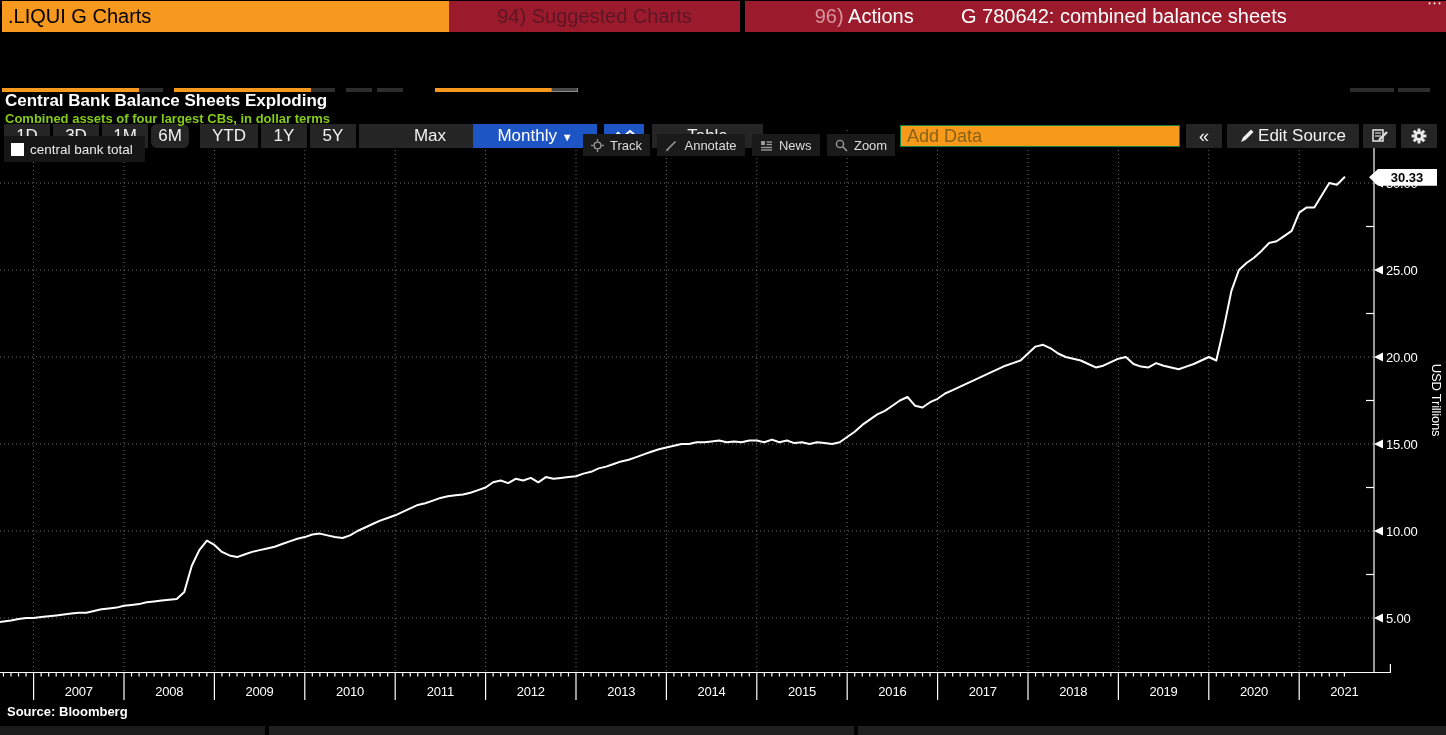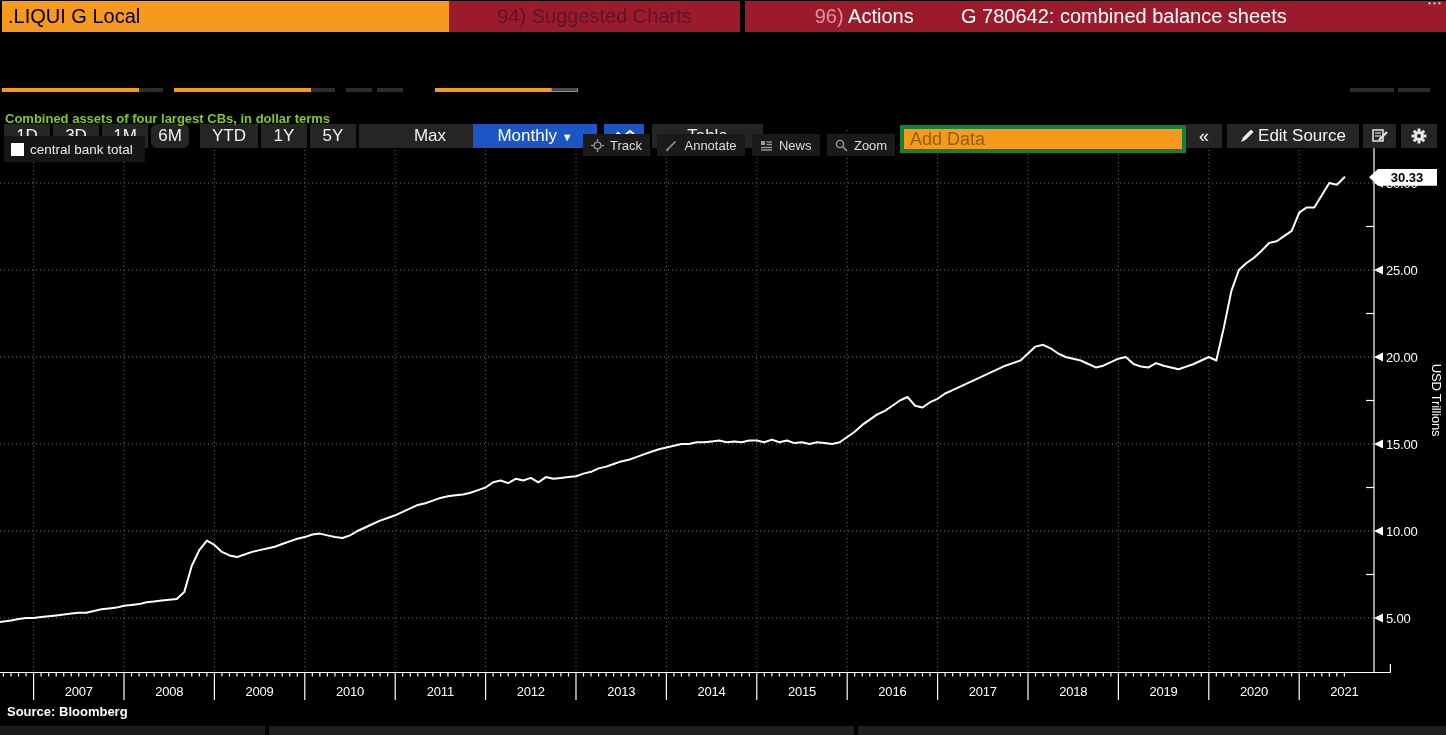--- a/index.html
+++ b/index.html
@@ -17,21 +17,21 @@
   .blue{background:#1e55c5 !important;color:#fff !important;}
   .grid{stroke:#6e6e6e;stroke-width:1;stroke-dasharray:1 3;}
   .axis{stroke:#ffffff;stroke-width:1.2;}
   .xlab,.ylab{fill:#fff;font-family:"Liberation Sans",sans-serif;font-size:13px;letter-spacing:-0.2px;}
   .marker{fill:#000;font-family:"Liberation Sans",sans-serif;font-size:13px;font-weight:bold;}
   .ctb{display:inline-flex;align-items:center;gap:6px;background:#1a1a1a;color:#ddd;height:22px;padding:0 8px;font-size:13px;margin-right:3px;}
   .ctb svg{flex:none;}
   .legend{position:absolute;left:4px;top:136px;height:26px;background:#161616;display:flex;align-items:center;padding:0 12px 0 7px;z-index:2;}
   .legend .sw{width:13px;height:13px;margin-right:6px;}
   .legend .lt{color:#ececec;font-size:13.5px;}
-  input.add-data{position:absolute;left:900px;top:63px;width:266px;height:20px;background:#f79a1c;border:4px solid #15803d;color:#000;font-size:18px;padding:0 6px;font-family:"Liberation Sans",sans-serif;}
+  input.add-data{position:absolute;left:900px;top:63px;width:266px;height:20px;background:#f79a1c;border:1px solid #15803d;color:#000;font-size:18px;padding:0 6px;font-family:"Liberation Sans",sans-serif;}
   input.add-data::placeholder{color:#8a6214;opacity:1;}
   .strip{position:absolute;top:726px;height:9px;background:#1f1f1f;z-index:2;}
 </style>
 </head>
 <body>
 
 <div id="app">
 
   <svg id="plot" viewBox="0 0 1446 735">
       <line x1="0" y1="618" x2="1374" y2="618" class="grid"></line>
@@ -269,21 +269,21 @@
       <line x1="1366" y1="400.5" x2="1374" y2="400.5" class="axis"></line>
       <line x1="1366" y1="313.5" x2="1374" y2="313.5" class="axis"></line>
       <line x1="1366" y1="226.50000000000006" x2="1374" y2="226.50000000000006" class="axis"></line>
       <text x="1432" y="400" class="ylab" text-anchor="middle" transform="rotate(90 1432 400)">USD Trillions</text>
       <polyline points="-4.1,622.4 3.5,621.5 11.0,620.6 18.5,618.9 26.1,618.0 33.6,618.0 41.1,617.1 48.7,616.3 56.2,615.4 63.7,614.5 71.3,613.6 78.8,612.8 86.3,612.8 93.9,611.0 101.4,609.3 108.9,608.4 116.5,607.6 124.0,605.8 131.5,605.0 139.1,604.1 146.6,602.3 154.1,601.5 161.7,600.6 169.2,599.7 176.7,598.9 184.3,591.9 191.8,565.8 199.3,550.1 206.9,540.6 214.4,544.9 221.9,551.9 229.5,555.4 237.0,557.1 244.5,554.5 252.1,551.9 259.6,550.1 267.1,548.4 274.7,546.7 282.2,544.0 289.7,541.4 297.3,538.8 304.8,537.1 312.3,534.5 319.9,533.6 327.4,535.4 334.9,537.1 342.5,538.0 350.0,535.4 357.5,531.0 365.1,527.5 372.6,524.0 380.1,520.6 387.7,518.0 395.2,515.3 402.7,511.9 410.3,508.4 417.8,504.9 425.3,503.2 432.9,500.6 440.4,497.9 447.9,496.2 455.5,495.3 463.0,494.5 470.5,492.7 478.1,490.1 485.6,487.5 493.1,482.3 500.7,480.5 508.2,483.1 515.7,478.8 523.3,480.5 530.8,477.9 538.3,482.3 545.9,477.1 553.4,478.8 560.9,477.9 568.5,477.1 576.0,476.2 583.5,473.6 591.1,471.8 598.6,468.4 606.1,466.6 613.7,464.0 621.2,461.4 628.7,459.7 636.3,457.1 643.8,454.4 651.3,451.8 658.9,449.2 666.4,447.5 673.9,445.7 681.5,444.0 689.0,444.0 696.5,442.3 704.1,442.3 711.6,441.4 719.1,440.5 726.7,442.3 734.2,441.4 741.7,442.3 749.3,440.5 756.8,440.5 764.3,442.3 771.9,439.6 779.4,442.3 786.9,440.5 794.5,443.1 802.0,442.3 809.5,444.0 817.1,442.3 824.6,443.1 832.1,444.0 839.7,442.3 847.2,437.0 854.7,431.8 862.3,424.9 869.8,419.6 877.3,414.4 884.9,410.9 892.4,405.7 899.9,400.5 907.5,397.0 915.0,405.7 922.5,407.5 930.1,402.2 937.6,398.8 945.1,393.5 952.7,390.1 960.2,386.6 967.7,383.1 975.3,379.6 982.8,376.1 990.3,372.7 997.9,369.2 1005.4,365.7 1012.9,363.1 1020.5,360.5 1028.0,353.5 1035.5,346.6 1043.1,344.8 1050.6,348.3 1058.1,353.5 1065.7,357.0 1073.2,358.7 1080.7,360.5 1088.3,364.0 1095.8,367.4 1103.3,365.7 1110.9,362.2 1118.4,358.7 1125.9,357.0 1133.5,364.0 1141.0,366.6 1148.5,367.4 1156.1,363.1 1163.6,365.7 1171.1,367.4 1178.7,369.2 1186.2,366.6 1193.7,364.0 1201.3,360.5 1208.8,357.0 1216.3,360.5 1223.9,327.4 1231.4,290.9 1238.9,270.0 1246.5,263.0 1254.0,257.8 1261.5,250.9 1269.1,243.0 1276.6,241.3 1284.1,236.1 1291.7,230.9 1299.2,212.6 1306.7,207.4 1314.3,207.4 1321.8,195.2 1329.3,183.0 1336.9,184.7 1344.4,177.3" fill="none" stroke="#ffffff" stroke-width="2" stroke-linejoin="round" stroke-linecap="round"></polyline>
       <polygon points="1369,177.25800000000004 1378,169.05800000000005 1437,169.05800000000005 1437,185.75800000000004 1378,185.75800000000004" fill="#fff"></polygon>
       <text x="1407" y="181.75800000000004" class="marker" text-anchor="middle">30.33</text>
     </svg>
 
   <div class="abs" style="left:0;top:0;width:1446px;height:33px;background:#000;">
-    <div class="fld orange" style="left:2px;width:441px;padding-left:6px;">.LIQUI G Local</div>
+    <div class="fld orange" style="left:2px;width:441px;padding-left:6px;">.LIQUI G Charts</div>
     <div class="fld red" style="left:449px;width:291px;text-align:center;color:#5c1626;">94) Suggested Charts</div>
     <div class="fld red" style="left:745px;width:162px;text-align:center;padding-left:44px;">
       <span style="color:#d793a0;">96)</span>
       <span>Actions</span>
       <span style="font-size:12px;vertical-align:2px;">▾</span>
     </div>
     <div class="fld red" style="left:913px;width:533px;padding-left:48px;">G 780642: combined balance sheets</div>
     <div class="abs" style="right:4px;top:-6px;color:#fff;font-size:15px;z-index:3;">⋯</div>
   </div>
 
@@ -357,20 +357,21 @@
             <line x1="0.5" y1="7" x2="13.5" y2="7"></line>
           <line x1="2.4" y1="2.4" x2="11.6" y2="11.6"></line>
             <line x1="11.6" y1="2.4" x2="2.4" y2="11.6"></line>
         </g>
         <circle cx="7" cy="7" r="4.2" fill="#e8e8e8"></circle>
         <circle cx="7" cy="7" r="1.8" fill="#252525"></circle>
       </svg>
     </div>
   </div>
 
+  <div class="abs" style="left:5px;top:91px;color:#fff;font-size:17px;font-weight:bold;z-index:2;">Central Bank Balance Sheets Exploding</div>
   <div class="abs" style="left:5px;top:111px;color:#84cc16;font-size:13px;font-weight:bold;z-index:2;">Combined assets of four largest CBs, in dollar terms</div>
 
   <div class="legend">
     <div class="sw" style="background: rgb(255, 255, 255);"></div>
     <div class="lt">central bank total</div>
   </div>
 
   <div class="abs" style="left:583px;top:134px;z-index:2;white-space:nowrap;">
     <span class="ctb">
       <svg width="13" height="13" viewBox="0 0 13 13">

